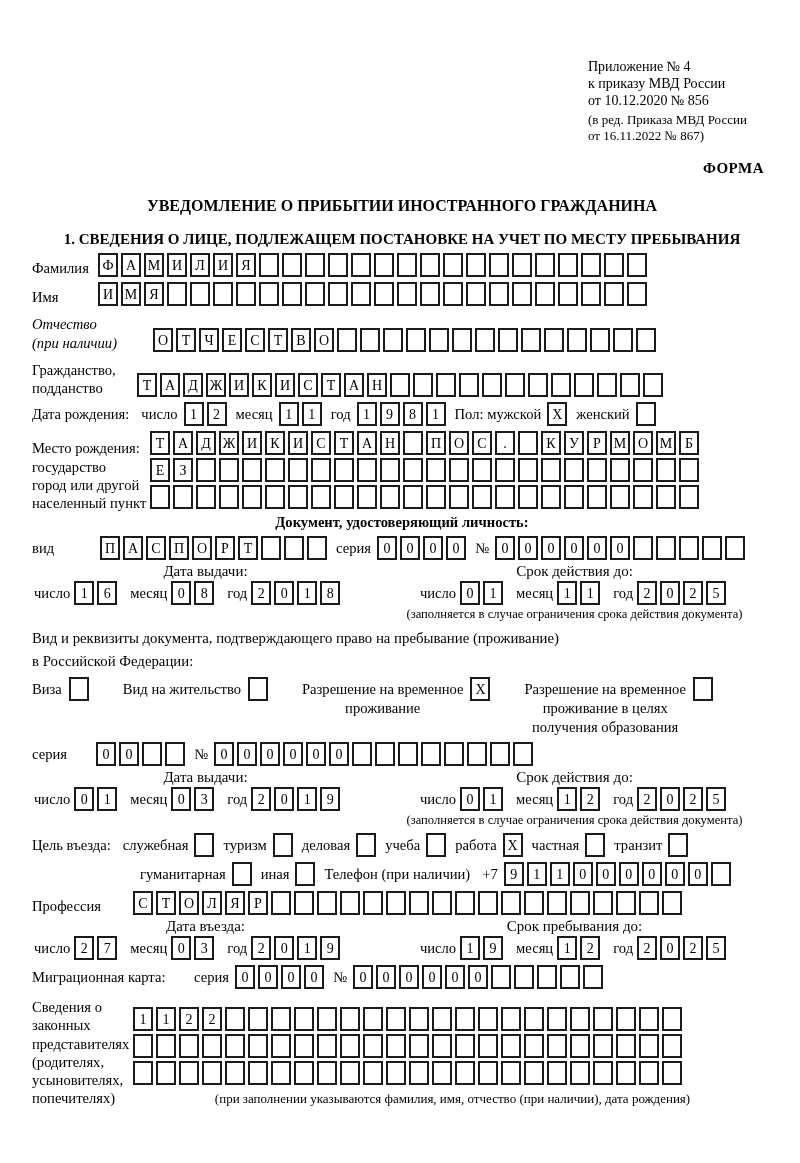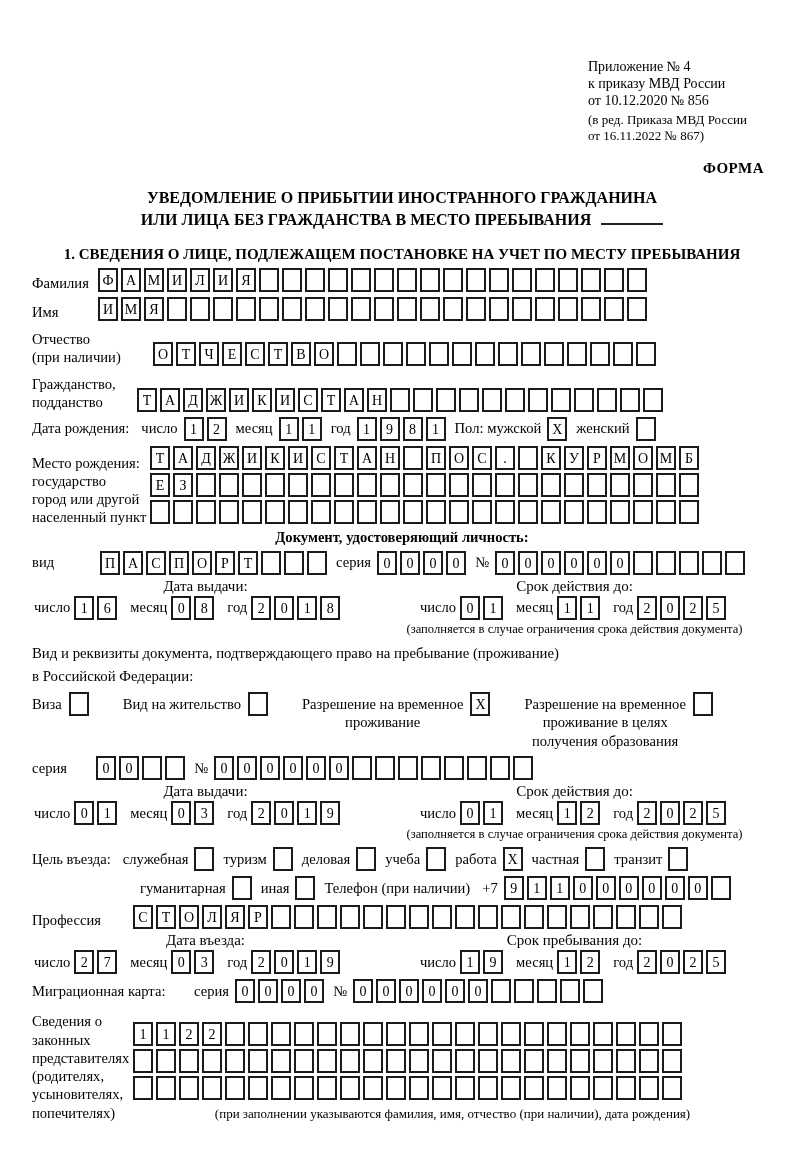--- a/index.html
+++ b/index.html
@@ -9,33 +9,33 @@
     font-family:"Liberation Serif","DejaVu Serif",serif; font-size:15px;
     padding:58px 28px 0 32px; overflow:hidden; position:relative;
   }
   .ml { white-space:pre-line; }
   
   .hdr-block { margin-left:556px; line-height:1.22; }
   .hdr-ref { font-size:14px; }
   .hdr-amend { font-size:13px; margin-top:3px; }
   .form-word { text-align:right; font-weight:bold; font-size:15px; margin:16px 8px 0 0; letter-spacing:.5px; }
   
-  .title { text-align:center; font-weight:bold; font-size:16px; line-height:1.4; margin-top:10px; }
+  .title { text-align:center; font-weight:bold; font-size:16px; line-height:1.4; margin-top:18px; }
   .underline { display:inline-block; width:62px; border-bottom:2px solid #222; margin-left:10px; }
   .sec-head { text-align:center; font-weight:bold; font-size:15px; margin-top:14px; }
   
   .boxes { display:inline-flex; flex-wrap:nowrap; }
   .cb {
     display:inline-block; width:20px; height:24px; border:2px solid #1b1b1b; margin-right:3px;
     text-align:center; font-size:14px; line-height:21px; background:#fff;
   }
   
   .frow { display:flex; align-items:flex-end; margin-top:5px; }
   .flabel { font-size:14.6px; line-height:1.25; padding-top:4px; flex:none; }
-  .w66{width:66px;} .w121{width:121px;} .w105{width:105px;} .w118{width:118px;} .w101{width:101px;} .wmig{width:150px;}
+  .w66{width:66px;} .w121{width:121px;font-style:italic;} .w105{width:105px;} .w118{width:118px;} .w101{width:101px;} .wmig{width:150px;}
   .boxcol .boxrow { margin-bottom:3px; }
   
   .dg { display:flex; align-items:center; }
   .dg .dw { font-size:14.6px; margin:0 4px 0 10px; }
   .dg .dw:first-child { margin-left:0; }
   .dates-row { display:flex; margin-top:3px; }
   .dcol { }
   .dcol-l { width:345px; padding-left:2px; }
   .dcol-r { flex:1; }
   .dtitle { text-align:center; font-size:15px; margin-bottom:1px; }
@@ -61,21 +61,20 @@
     <div class="hdr-ref ml">Приложение № 4
 к приказу МВД России
 от 10.12.2020 № 856</div>
     <div class="hdr-amend ml">(в ред. Приказа МВД России
 от 16.11.2022 № 867)</div>
   </div>
   <div class="form-word">ФОРМА</div>
 
   <div class="title">
     <div>УВЕДОМЛЕНИЕ О ПРИБЫТИИ ИНОСТРАННОГО ГРАЖДАНИНА</div>
-    <div><span>ИЛИ ЛИЦА БЕЗ ГРАЖДАНСТВА В МЕСТО ПРЕБЫВАНИЯ</span><span class="underline"></span></div>
   </div>
 
   <div class="sec-head">1. СВЕДЕНИЯ О ЛИЦЕ, ПОДЛЕЖАЩЕМ ПОСТАНОВКЕ НА УЧЕТ ПО МЕСТУ ПРЕБЫВАНИЯ</div>
 
   <div class="frow">
     <div class="flabel w66">Фамилия</div>
     <div class="boxes">
         <span class="cb">Ф</span>
         <span class="cb">А</span>
         <span class="cb">М</span>

